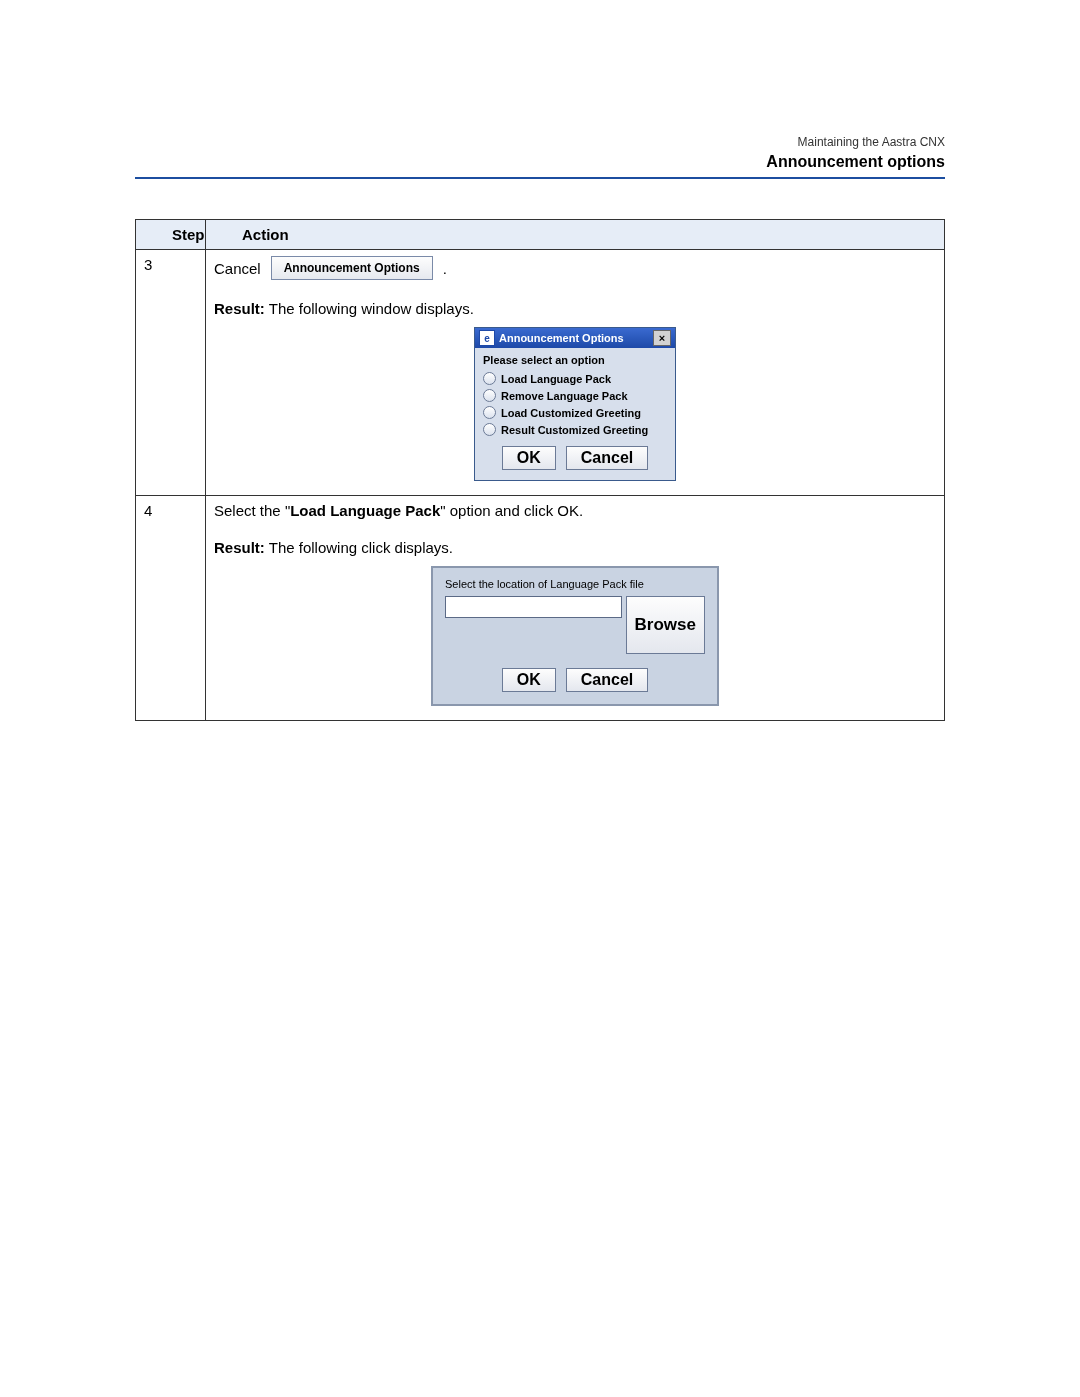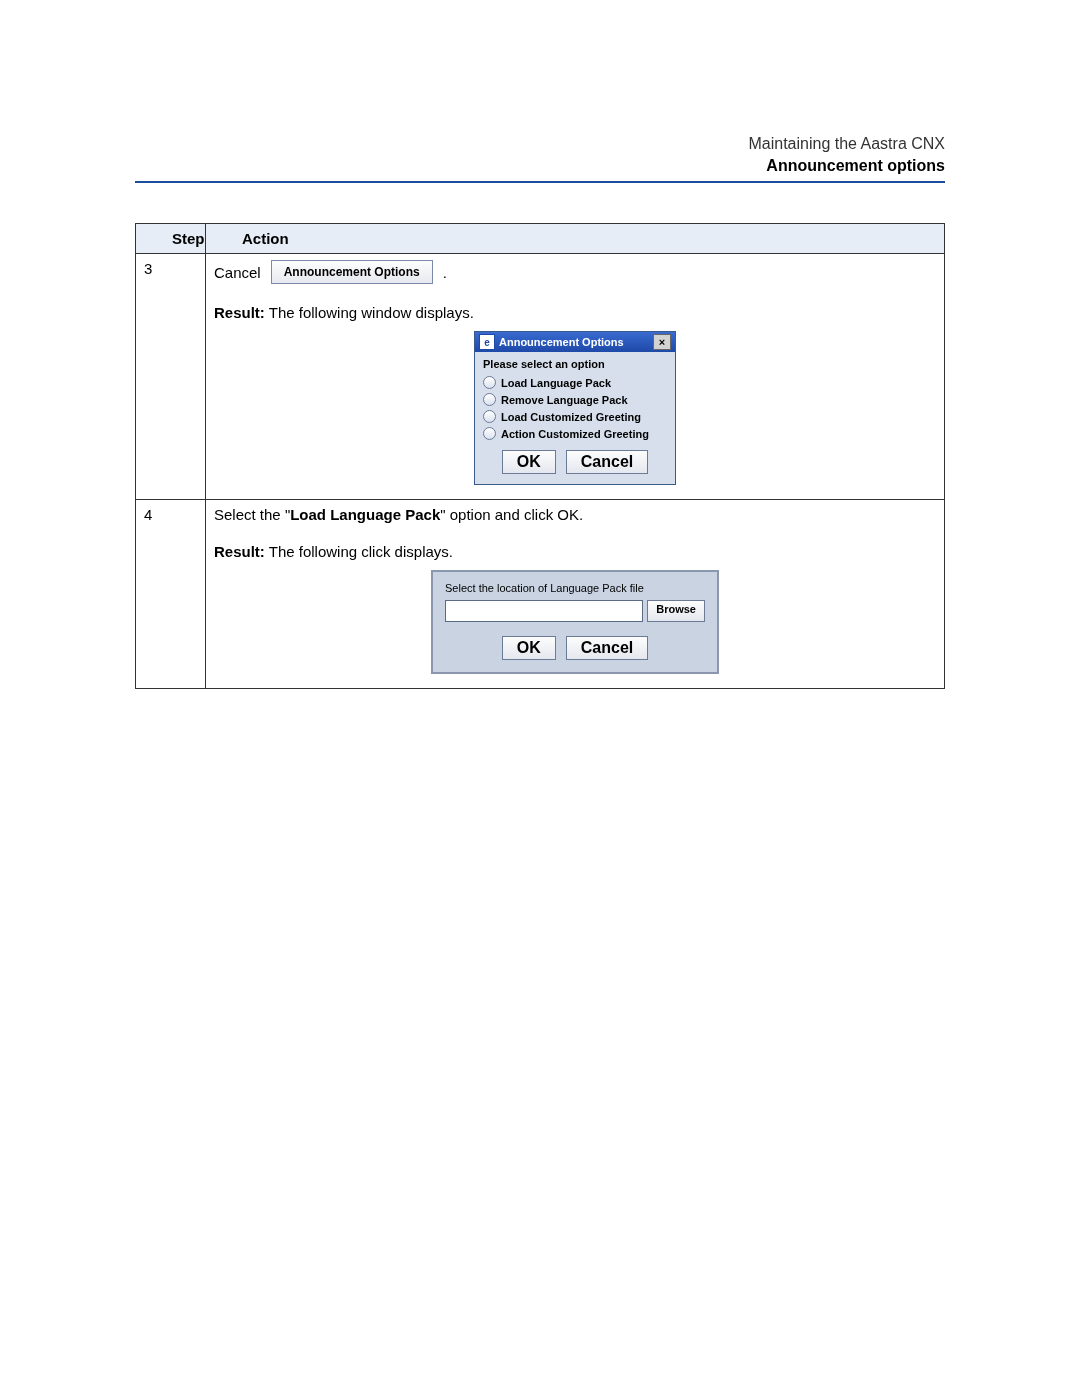--- a/index.html
+++ b/index.html
@@ -11,21 +11,21 @@
   }
   .page {
     width: 1080px;
     height: 1397px;
     position: relative;
     box-sizing: border-box;
     padding: 135px 135px 0 135px;
   }
   .header-breadcrumb {
     text-align: right;
-    font-size: 16px;
+    font-size: 12px;
     color: #333;
   }
   .header-section {
     text-align: right;
     font-weight: bold;
     font-size: 16px;
     margin-top: 4px;
   }
   .header-rule {
     border: none;
@@ -143,22 +143,22 @@
     padding: 10px 12px 12px 12px;
   }
   .dialog2 .prompt2 { font-weight: normal; margin-bottom: 6px; font-size: 11px; }
   .file-row { display: flex; gap: 4px; margin-bottom: 14px; }
   .file-input {
     flex: 1; border: 1px solid #5b6a86; background: #fff; height: 20px;
   }
   .browse-btn {
     border: 1px solid #6b7a96;
     background: linear-gradient(#fdfdfd,#e4e7ee);
-    padding: 2px 8px;
-    font-size: 11px; font-weight: bold;
+    padding: 18px 8px;
+    font-size: 17px; font-weight: bold;
   }
 
   .footer {
     position: absolute;
     left: 135px; right: 135px; bottom: 90px;
   }
   .footer-rule {
     border: none;
     border-top: 2px solid #1c4ea0;
     margin: 0 0 6px 0;
@@ -223,21 +223,21 @@
                 <div class="radio-row">
                   <span class="radio-dot"></span>
                   <span class="radio-label">Remove Language Pack</span>
                 </div>
                 <div class="radio-row">
                   <span class="radio-dot"></span>
                   <span class="radio-label">Load Customized Greeting</span>
                 </div>
                 <div class="radio-row">
                   <span class="radio-dot"></span>
-                  <span class="radio-label">Action Customized Greeting</span>
+                  <span class="radio-label">Result Customized Greeting</span>
                 </div>
 
                 <div class="dialog-buttons">
                   <span class="win-btn">OK</span>
                   <span class="win-btn">Cancel</span>
                 </div>
               </div>
             </div>
           </div>
 

